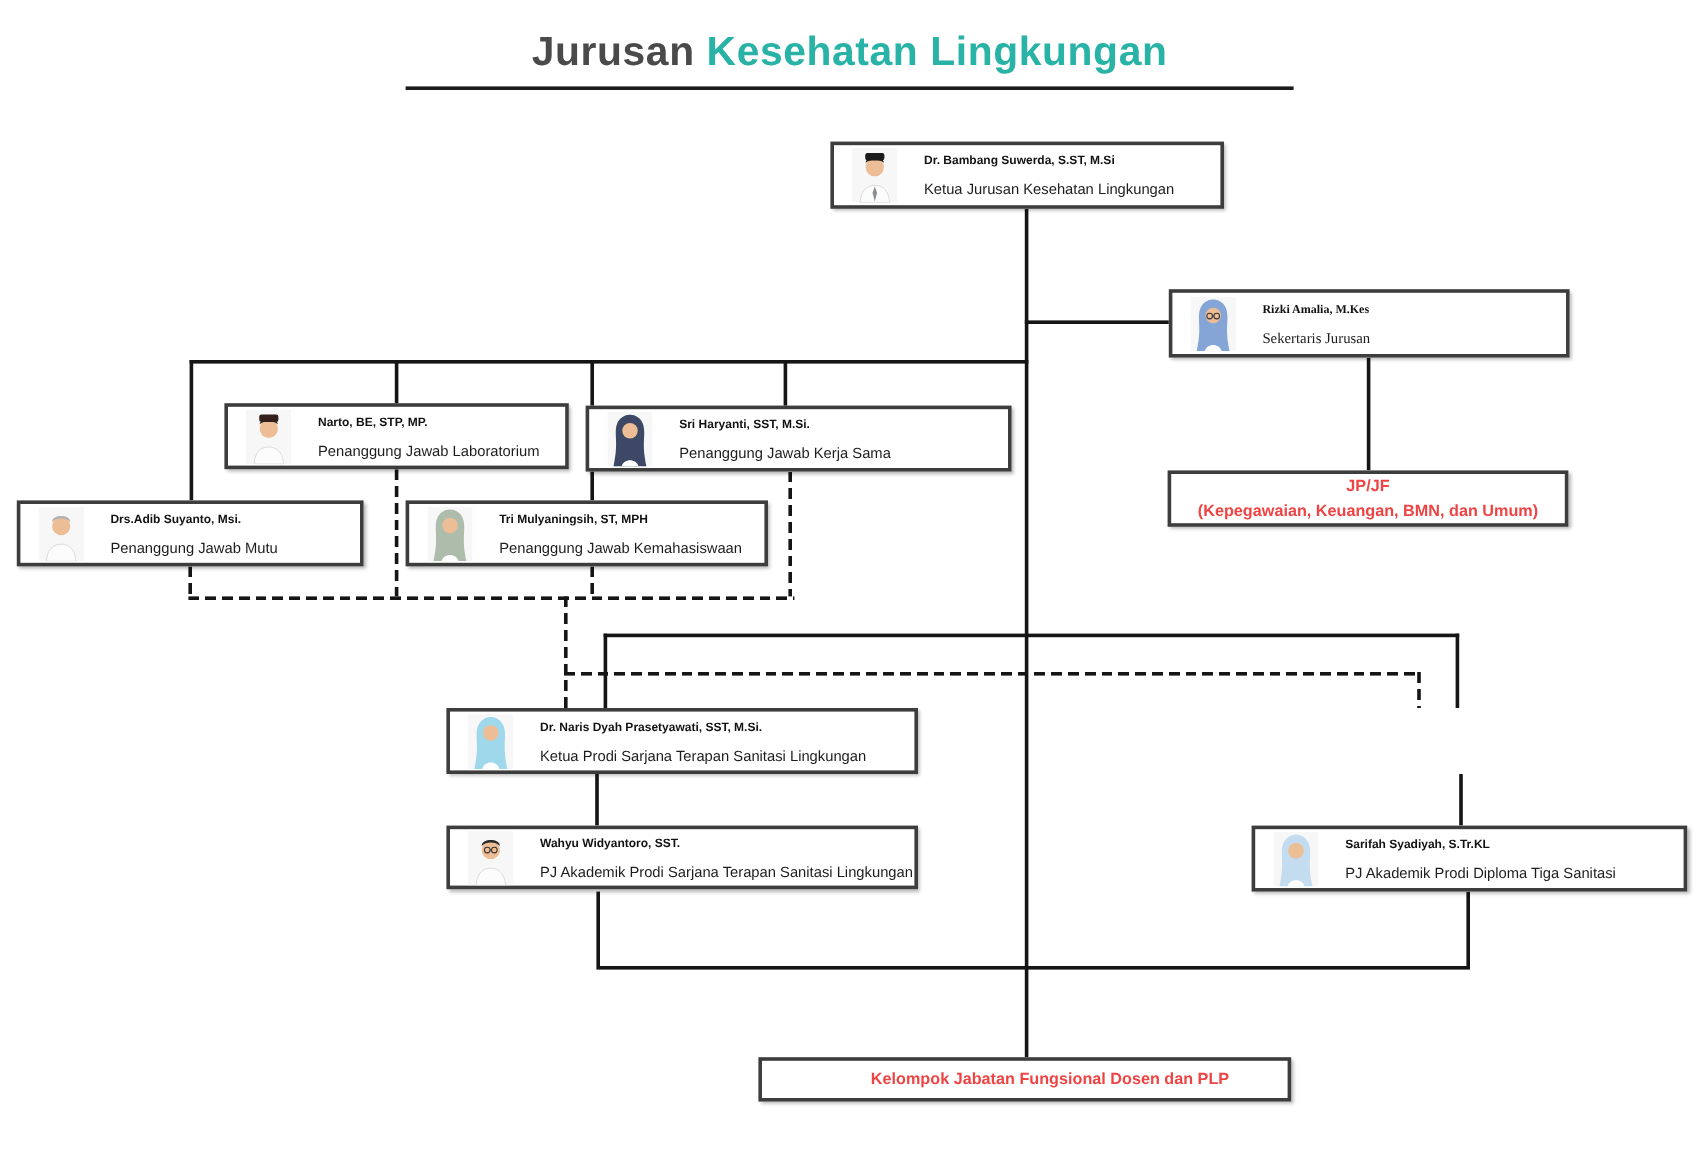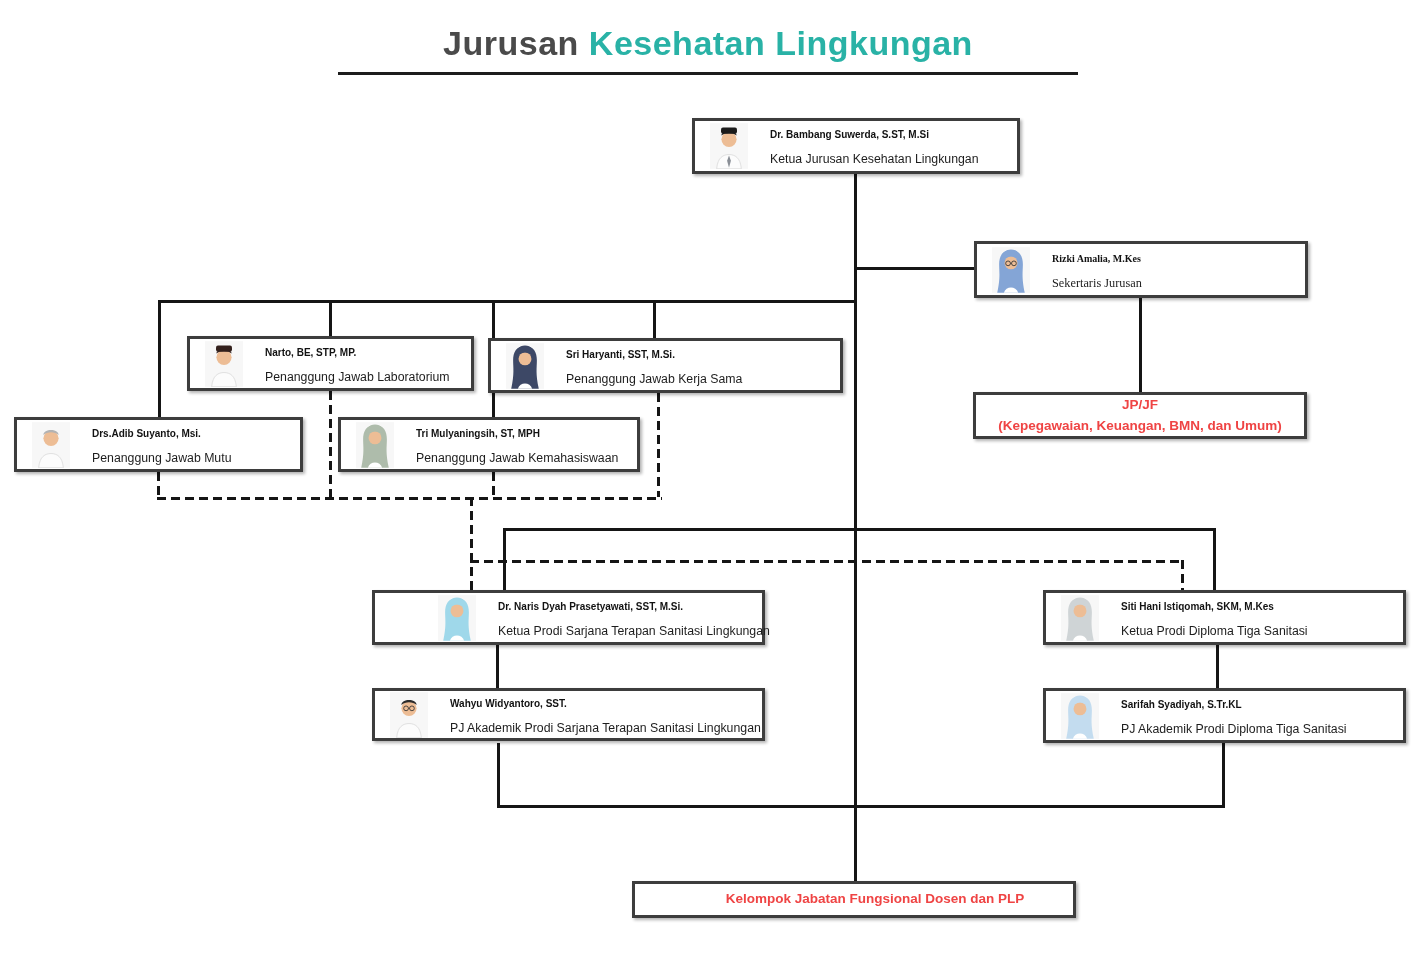--- a/index.html
+++ b/index.html
@@ -41,21 +41,21 @@
   .node.center .ctr{font-size:13.5px;font-weight:700;color:#ef4444;line-height:1.5;}
 
   
   .n-ketua    {left:692px; top:118px; width:328px; height:56px;}
   .n-sekre    {left:974px; top:241px; width:334px; height:57px;font-family:Liberation Serif, serif;}
   .n-jpjf     {left:973px; top:392px; width:334px; height:47px;}
   .n-narto    {left:187px; top:336px; width:287px; height:55px;}
   .n-sri      {left:488px; top:338px; width:355px; height:55px;}
   .n-adib     {left:14px;  top:417px; width:289px; height:55px;}
   .n-tri      {left:338px; top:417px; width:302px; height:55px;}
-  .n-naris    {left:372px; top:590px; width:393px; height:55px;padding-left:48px;}
+  .n-naris    {left:372px; top:590px; width:393px; height:55px;}
   .n-wahyu    {left:372px; top:688px; width:393px; height:53px;}
   .n-siti     {left:1043px;top:590px; width:363px; height:55px;}
   .n-sarifah  {left:1043px;top:688px; width:363px; height:55px;}
   .n-kelompok {left:632px; top:881px; width:444px; height:37px;padding-left:42px;}
 
   
   .ln{position:absolute;background:#151515;}
   .dash-h{position:absolute;height:3px;
     background:repeating-linear-gradient(90deg,#151515 0 9px,transparent 9px 14px);}
   .dash-v{position:absolute;width:3px;
@@ -219,33 +219,20 @@
             <circle cx="16.9" cy="17" r="2.5"></circle>
             <circle cx="23.1" cy="17" r="2.5"></circle>
             <line x1="19.4" y1="17" x2="20.6" y2="17"></line>
           </g>
         </svg>
       </span>
     <span class="txt"><span class="nm">Wahyu Widyantoro, SST.</span><br>
     <span class="rl">PJ Akademik Prodi Sarjana Terapan Sanitasi Lingkungan</span></span>
   </div>
 
-  <div class="node n-siti">
-    <span class="photo">
-        <svg viewBox="0 0 40 48" width="38" height="46">
-          <rect width="40" height="48" fill="#f7f7f7"></rect>
-          <path d="M20 3 C10.5 3 7.5 10 7.5 18 C7.5 26 9 32 5.5 48 L34.5 48 C31 32 32.5 26 32.5 18 C32.5 10 29.5 3 20 3 Z" fill="#cfd4d6"></path>
-          <circle cx="20" cy="16.5" r="6.8" fill="#edbd95"></circle>
-          <path d="M20 2.5 C13 2.5 10 8 10.5 12.5 C14 8.5 26 8.5 29.5 12.5 C30 8 27 2.5 20 2.5 Z" fill="#cfd4d6"></path>
-          <path d="M12.5 48 C14.5 40.5 25.5 40.5 27.5 48 Z" fill="#ffffff"></path>
-        </svg>
-      </span>
-    <span class="txt"><span class="nm">Siti Hani Istiqomah, SKM, M.Kes</span><br>
-    <span class="rl">Ketua Prodi Diploma Tiga Sanitasi</span></span>
-  </div>
 
   <div class="node n-sarifah">
     <span class="photo">
         <svg viewBox="0 0 40 48" width="38" height="46">
           <rect width="40" height="48" fill="#f7f7f7"></rect>
           <path d="M20 3 C10.5 3 7.5 10 7.5 18 C7.5 26 9 32 5.5 48 L34.5 48 C31 32 32.5 26 32.5 18 C32.5 10 29.5 3 20 3 Z" fill="#c3dcef"></path>
           <circle cx="20" cy="16.5" r="6.8" fill="#edbd95"></circle>
           <path d="M20 2.5 C13 2.5 10 8 10.5 12.5 C14 8.5 26 8.5 29.5 12.5 C30 8 27 2.5 20 2.5 Z" fill="#c3dcef"></path>
           <path d="M12.5 48 C14.5 40.5 25.5 40.5 27.5 48 Z" fill="#ffffff"></path>
         </svg>

